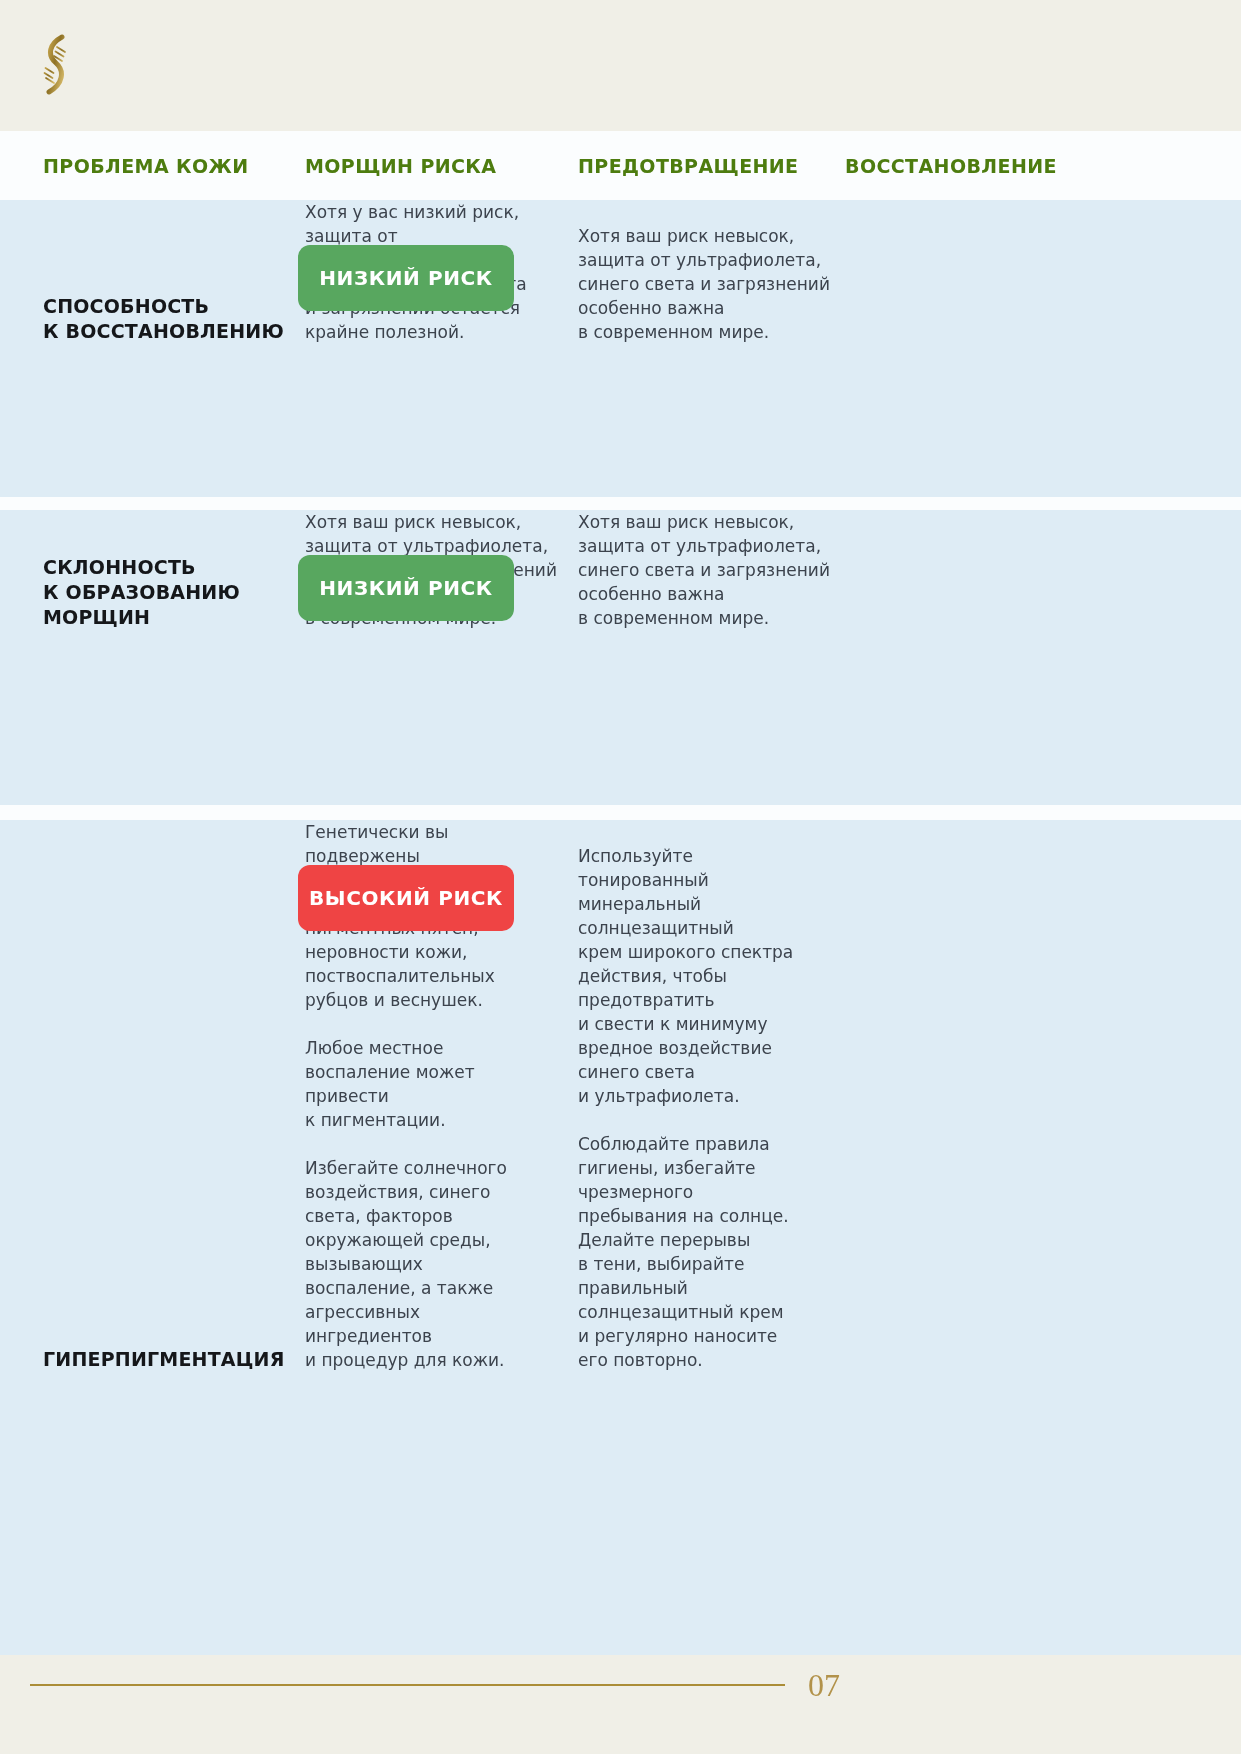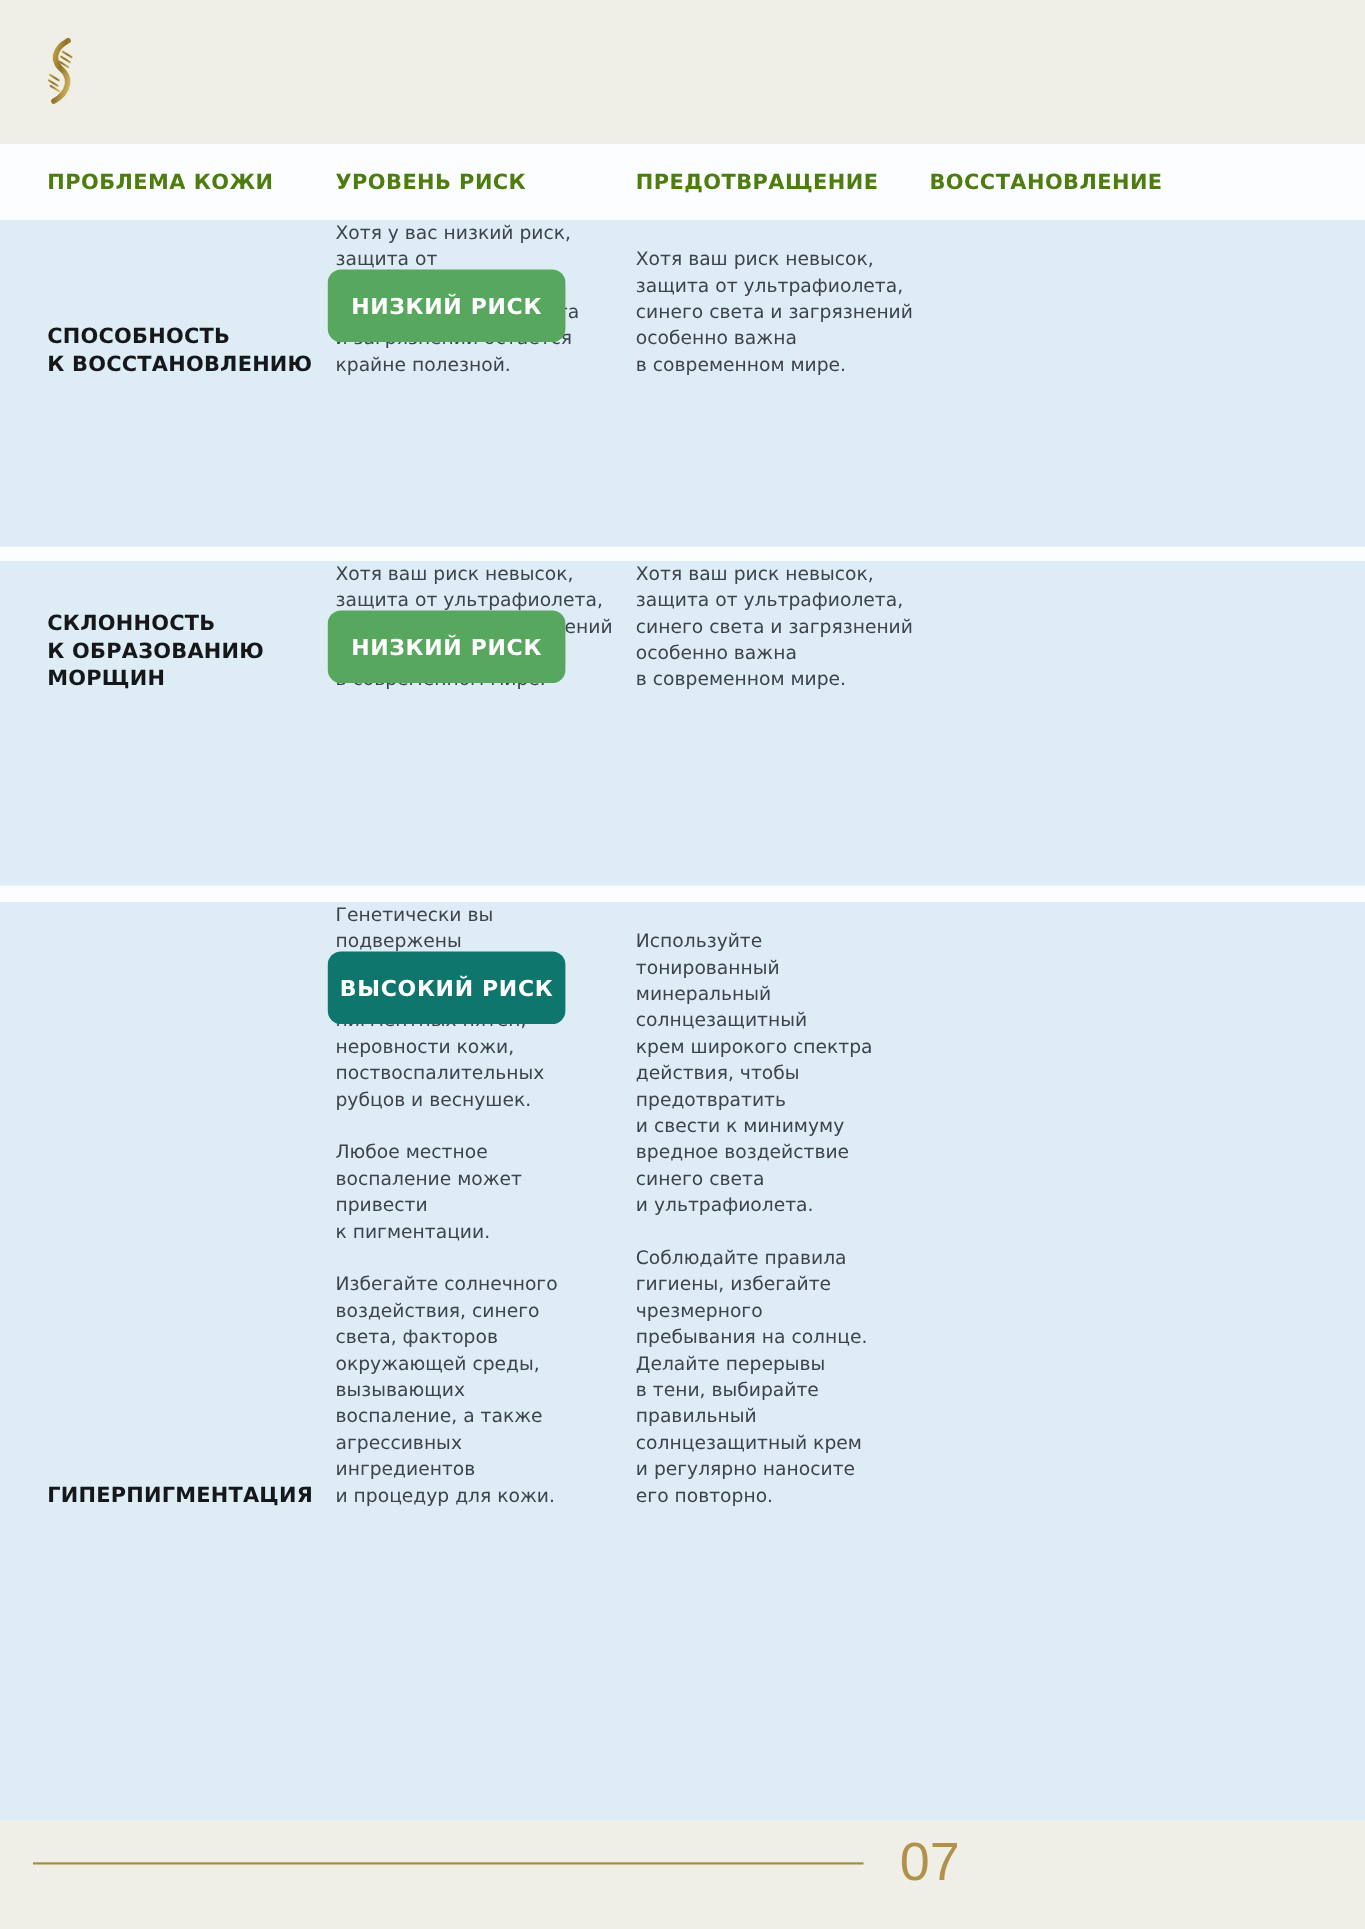--- a/index.html
+++ b/index.html
@@ -48,23 +48,23 @@
     color:#15171a; letter-spacing:0.2px; white-space:pre-line;
   }
   .body-cell {
     font-size:17px; line-height:24px; color:#3c434d;
     white-space:pre-line;
   }
 
   .footer { display:flex; align-items:center; padding-top:14px; }
   .rule { margin-left:30px; width:755px; height:2px; background:#ab8d37; }
   .page-num {
-    margin-left:33px;
-    font-family:Liberation Sans, sans-serif;
-    font-size:49px; line-height:1; color:#b2924a;
+    margin-left:23px;
+    font-family:Liberation Serif, serif;
+    font-size:32px; line-height:1; color:#b2924a;
   }
 </style>
 </head>
 <body>
 
 <div class="page">
 
   <div class="top-strip">
     <div class="logo">
       <svg width="27" height="62" viewBox="0 0 27 62" aria-hidden="true">
@@ -77,21 +77,21 @@
         </defs>
         <path d="M20 3 C7 10 5 21 14 29 C23 37 21 50 7 58" fill="none" stroke="url(#gold)" stroke-width="5" stroke-linecap="round"></path>
         <path d="M15 13 L23 18 M13.5 17.5 L21.5 22.5 M12 22 L20 27" fill="none" stroke="url(#gold)" stroke-width="1.8" stroke-linecap="round"></path>
         <path d="M3.5 34 L11.5 39 M2.5 39 L10.5 44 M4 44 L12 49" fill="none" stroke="url(#gold)" stroke-width="1.8" stroke-linecap="round"></path>
       </svg>
     </div>
   </div>
 
   <div class="header-band">
     <div class="h-cell c-a">ПРОБЛЕМА КОЖИ</div>
-    <div class="h-cell c-b">УРОВЕНЬ РИСК</div>
+    <div class="h-cell c-b">МОРЩИН РИСКА</div>
     <div class="h-cell c-c">ПРЕДОТВРАЩЕНИЕ</div>
     <div class="h-cell c-d">ВОССТАНОВЛЕНИЕ</div>
   </div>
 
   <div class="cards">
 
     <section class="card c1">
       <div class="badge low" style="background: rgb(88, 167, 95);">НИЗКИЙ РИСК</div>
       <div class="card-content">
         <div class="problem-cell c-a">СПОСОБНОСТЬ
@@ -124,21 +124,21 @@
         <div class="body-cell c-c">Хотя ваш риск невысок,
 защита от ультрафиолета,
 синего света и загрязнений
 особенно важна
 в современном мире.</div>
         <div class="body-cell c-d"></div>
       </div>
     </section>
 
     <section class="card c3">
-      <div class="badge high" style="background: #0f766e;">ВЫСОКИЙ РИСК</div>
+      <div class="badge high" style="background: #ef4444;">ВЫСОКИЙ РИСК</div>
       <div class="card-content">
         <div class="problem-cell c-a">ГИПЕРПИГМЕНТАЦИЯ</div>
         <div class="body-cell c-b">Генетически вы
 подвержены
 более высокому
 риску появления
 пигментных пятен,
 неровности кожи,
 поствоспалительных
 рубцов и веснушек.

